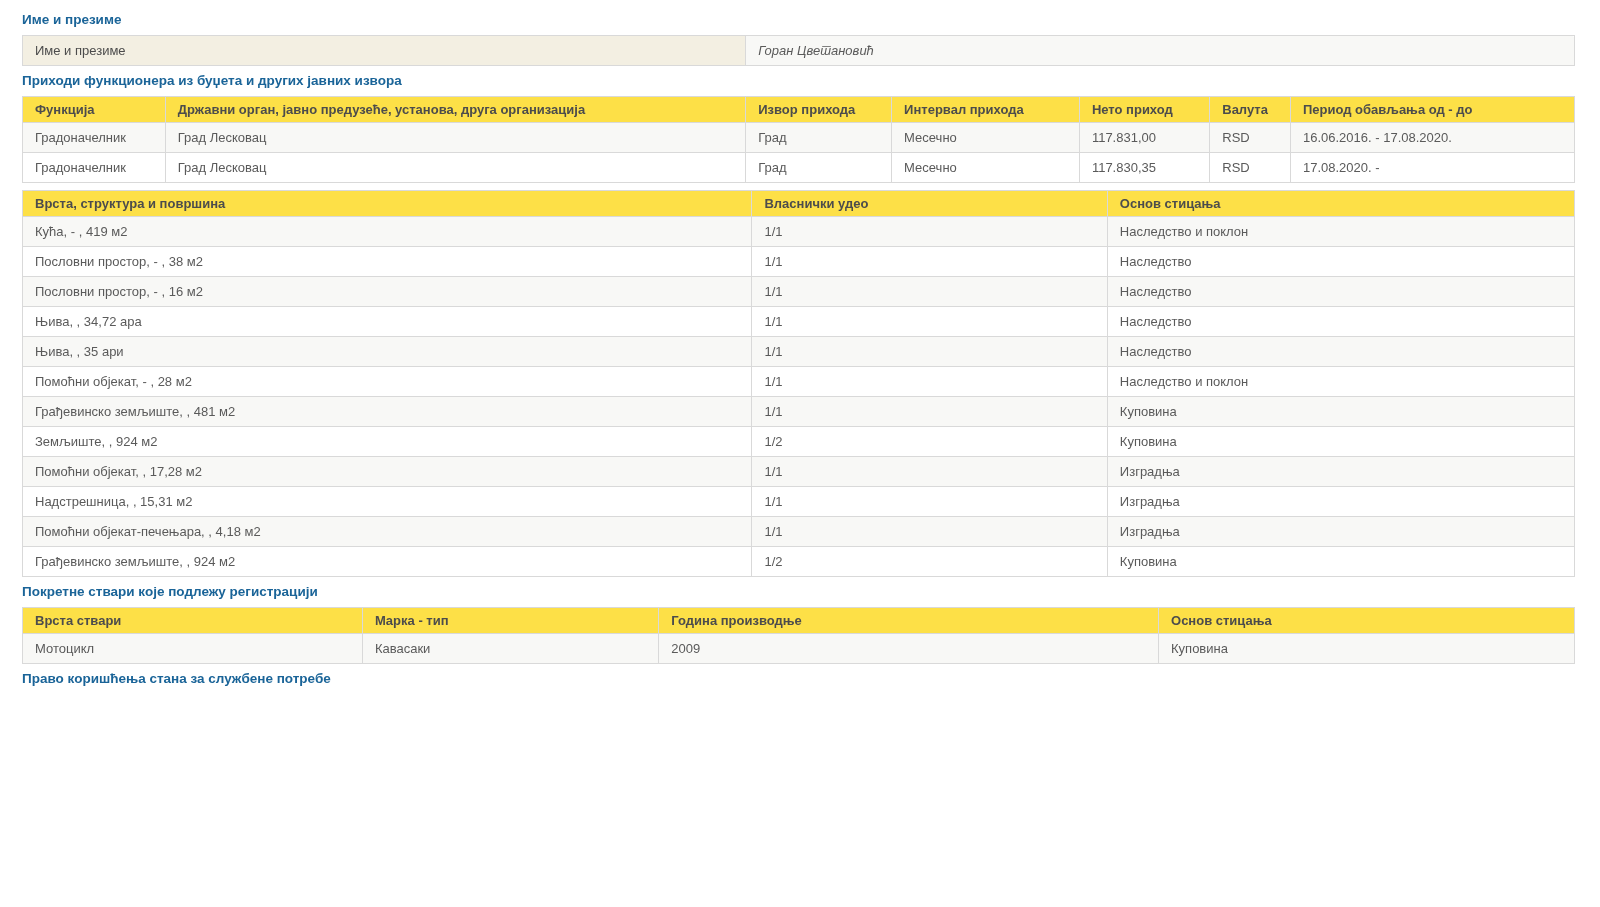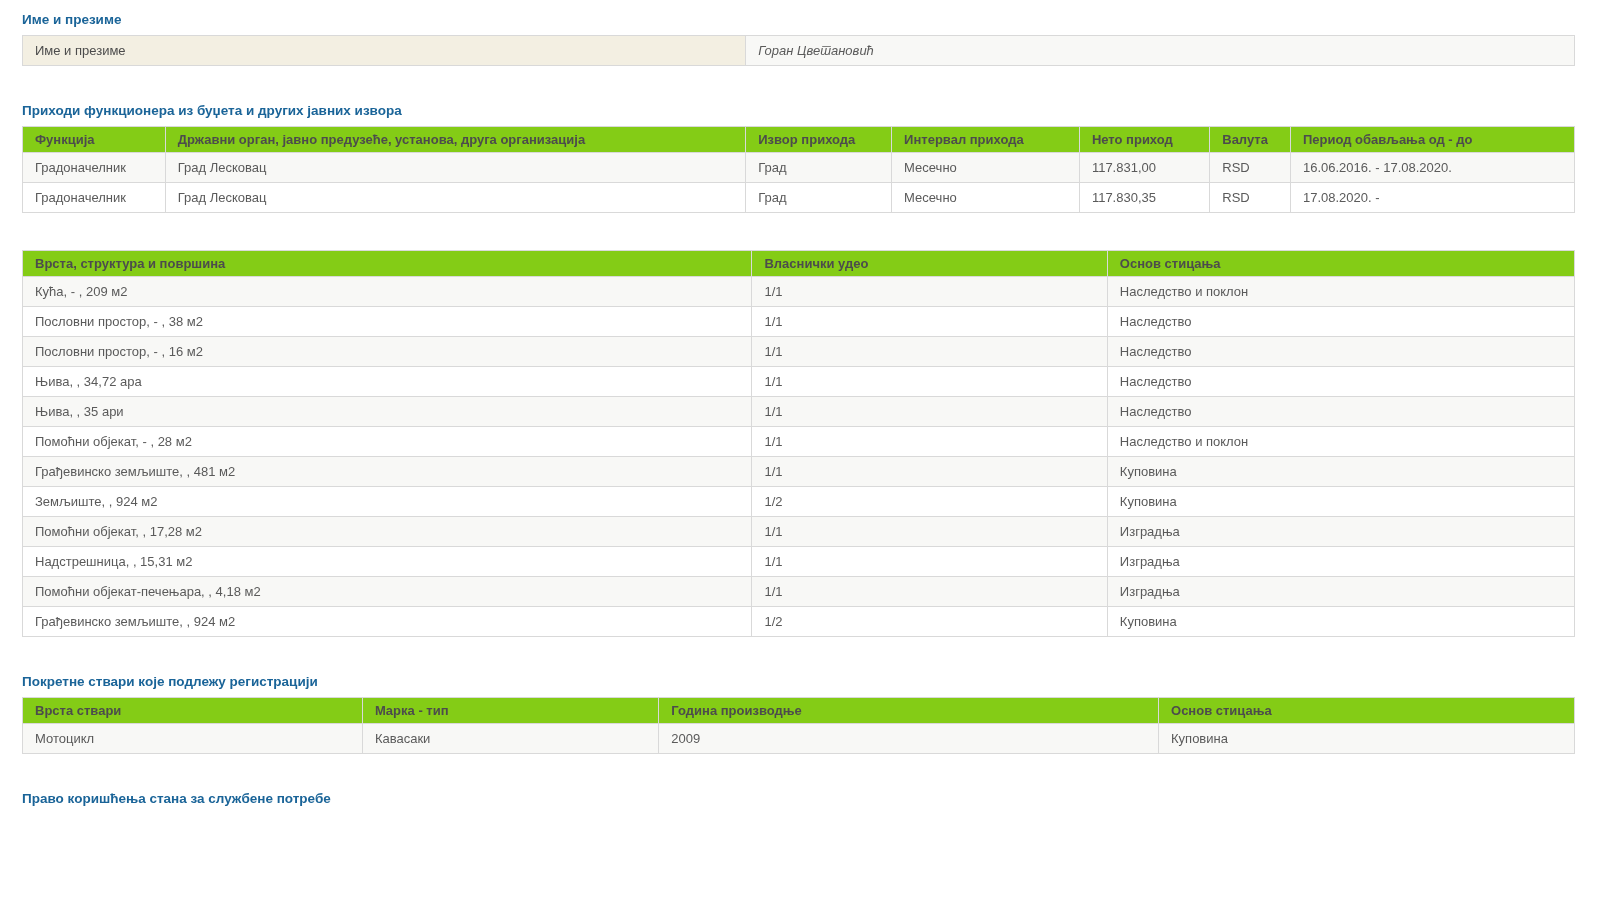--- a/index.html
+++ b/index.html
@@ -8,21 +8,21 @@
     padding: 0;
     background: #ffffff;
     font-family: "Liberation Sans", "DejaVu Sans", sans-serif;
     color: #5a5a5a;
   }
   .page {
     width: 1600px;
     min-height: 907px;
     padding: 12px 25px 40px 22px;
   }
-  .section { margin-bottom: 37px; }
+  .section { margin-bottom: 7px; }
   .section-title {
     color: #1a6498;
     font-weight: bold;
     font-size: 13.5px;
     margin: 0 0 7px 0;
     line-height: 16px;
   }
   table {
     width: 100%;
     border-collapse: collapse;
@@ -31,21 +31,21 @@
     color: #5a5a5a;
   }
   th, td {
     border: 1px solid #d9d9d9;
     text-align: left;
     vertical-align: middle;
     overflow: hidden;
     white-space: nowrap;
   }
   th {
-    background: #84cc16;
+    background: #fde047;
     color: #4c4c4c;
     font-weight: bold;
     padding: 5px 12px;
     line-height: 15px;
   }
   td {
     padding: 7px 12px;
     line-height: 15px;
     background: #ffffff;
   }
@@ -140,21 +140,21 @@
         </colgroup>
       <thead>
         <tr>
           <th>Врста, структура и површина</th>
           <th>Власнички удео</th>
           <th>Основ стицања</th>
         </tr>
       </thead>
       <tbody>
         <tr>
-          <td>Кућа, - , 209 м2</td>
+          <td>Кућа, - , 419 м2</td>
           <td>1/1</td>
           <td>Наследство и поклон</td>
         </tr>
         <tr>
           <td>Пословни простор, - , 38 м2</td>
           <td>1/1</td>
           <td>Наследство</td>
         </tr>
         <tr>
           <td>Пословни простор, - , 16 м2</td>

